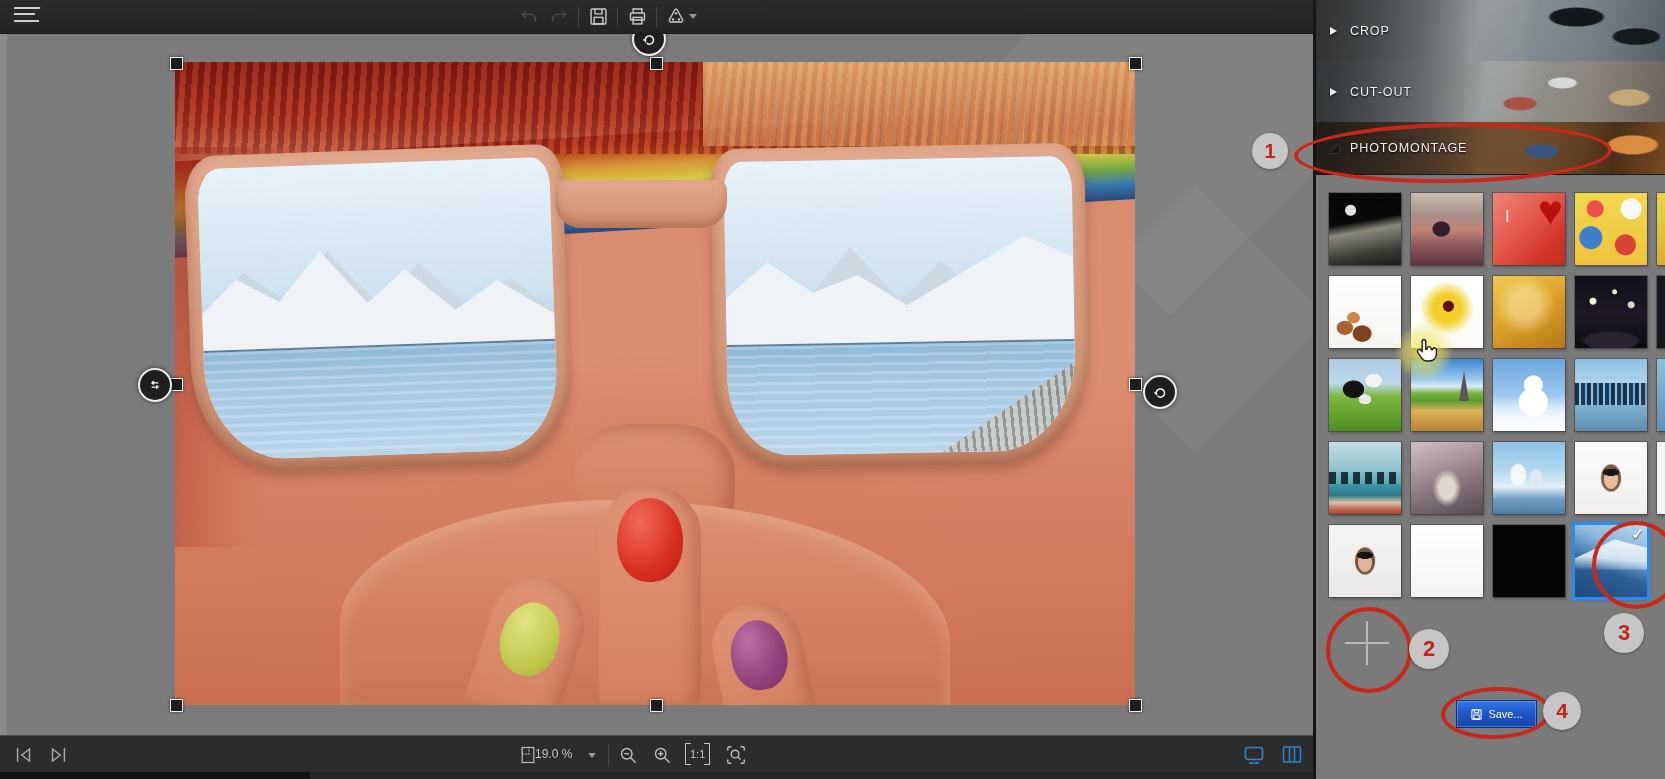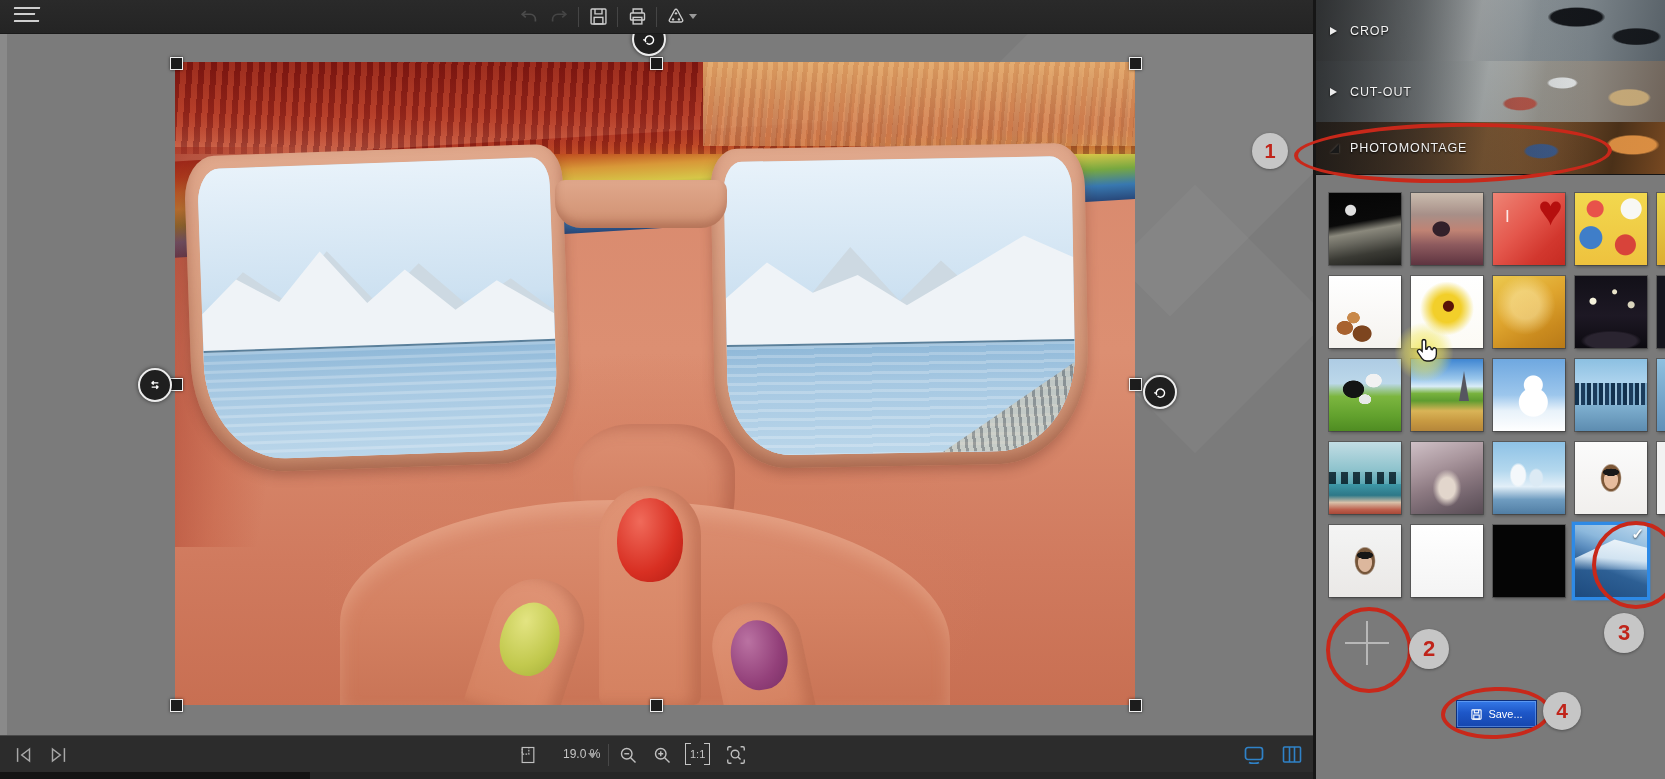--- a/index.html
+++ b/index.html
@@ -380,21 +380,21 @@
   </div>
 
   <div class="bt-icon" style="left:514px;">
     <span>
         <svg width="20" height="20" viewBox="0 0 24 24" fill="none" stroke="#c0c0c0" stroke-width="1.4">
           <rect x="5" y="3" width="14" height="18"></rect>
           <path d="M5 3h8v8H5z" stroke-dasharray="2 1.6"></path>
         </svg>
       </span>
   </div>
-  <span class="zoom-text" style="left:563px;text-align:right;">19.0 %</span>
+  <span class="zoom-text" style="left:535px;text-align:right;">19.0 %</span>
   <div class="bt-icon" style="left:583px;width:16px;">
     <span class="caret"></span>
   </div>
   <div class="bt-sep" style="left:608px;"></div>
   <div class="bt-icon" style="left:614px;">
     <span>
         <svg width="21" height="21" viewBox="0 0 24 24" fill="none" stroke="#c0c0c0" stroke-width="1.6">
           <circle cx="10" cy="10" r="6"></circle>
           <path d="M14.5 14.5 20 20"></path>
           <path d="M7.2 10h5.6"></path>

